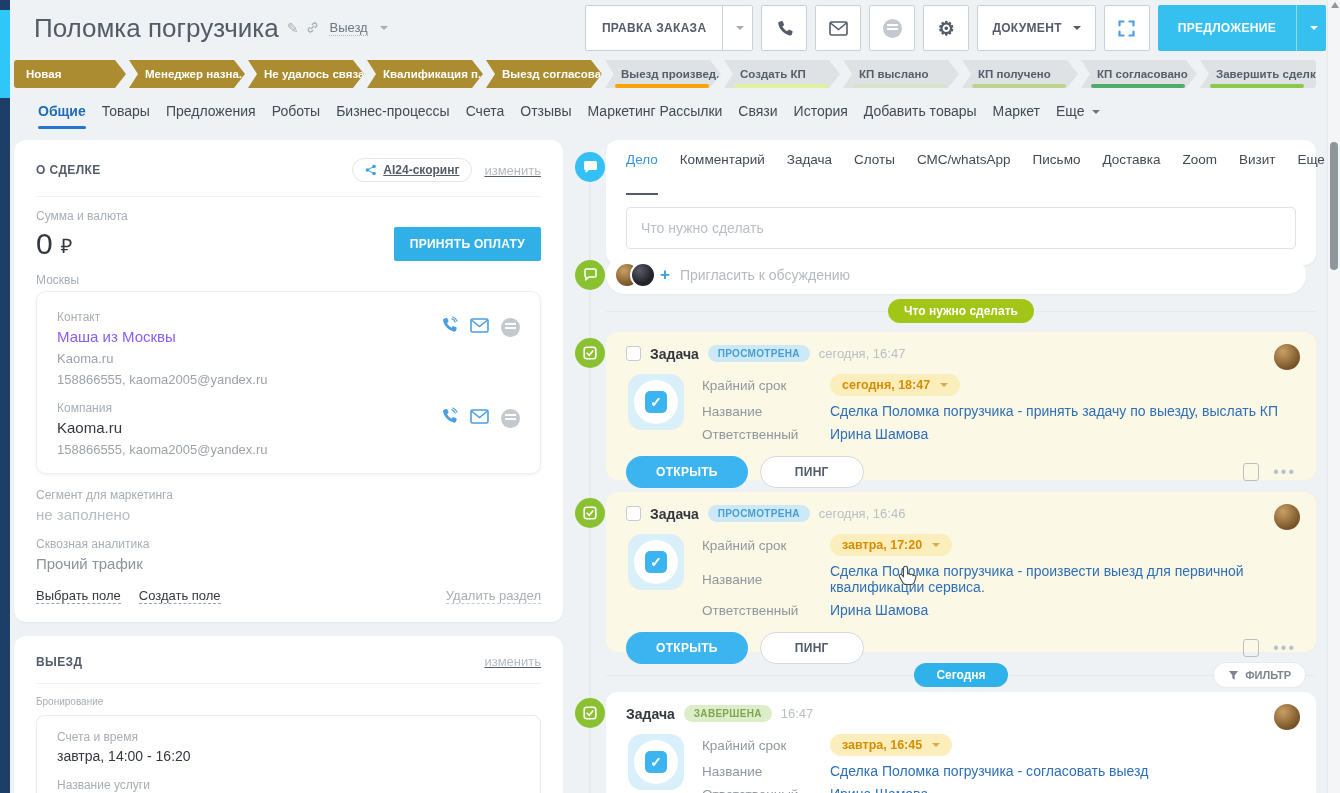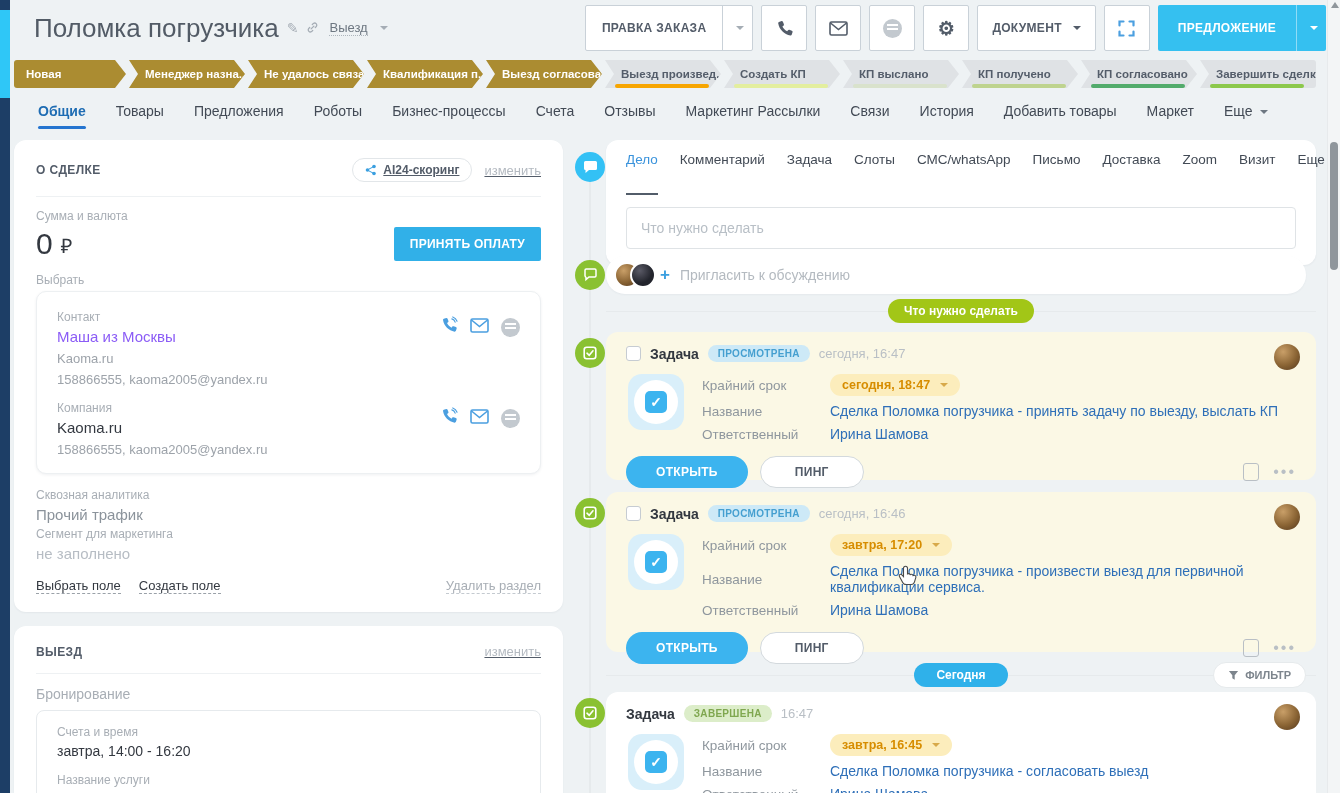--- a/index.html
+++ b/index.html
@@ -35,21 +35,21 @@
   
   .stages { position:absolute; left:14px; top:60px; right:24px; height:28px; display:flex; gap:3px; }
   .stage { flex:1; position:relative; display:flex; align-items:center; padding:0 10px 0 16px; font-size:11.5px; font-weight:bold; white-space:nowrap; overflow:hidden; cursor:pointer; }
   .stage.done { background:#ab8c31; color:#fff; clip-path:polygon(0 0, calc(100% - 11px) 0, 100% 50%, calc(100% - 11px) 100%, 0 100%, 9px 50%); }
   .stage.done.first { clip-path:polygon(0 0, calc(100% - 11px) 0, 100% 50%, calc(100% - 11px) 100%, 0 100%); border-radius:3px 0 0 3px; padding-left:12px; }
   .stage.future { background:#dfe2e5; color:#545d6a; clip-path:polygon(0 0, calc(100% - 11px) 0, 100% 50%, calc(100% - 11px) 100%, 0 100%, 9px 50%); }
   .stage.future.last { clip-path:polygon(0 0, 100% 0, 100% 100%, 0 100%, 9px 50%); border-radius:0 3px 3px 0; }
   .stage .underline { position:absolute; left:10px; right:12px; bottom:0; height:4px; border-radius:2px; }
 
   
-  .tabs { position:absolute; left:38px; top:98px; right:24px; height:36px; display:flex; align-items:center; gap:30px; font-size:14px; color:#424a55; }
+  .tabs { position:absolute; left:38px; top:98px; right:24px; height:36px; display:flex; align-items:center; gap:16px; font-size:14px; color:#424a55; }
   .tab { cursor:pointer; padding-bottom:10px; position:relative; white-space:nowrap; }
   .tab.active { color:#1e6cb3; font-weight:bold; }
   .tab.active:after { content:""; position:absolute; left:0; right:0; bottom:0; height:3px; border-radius:2px; background:#2575d0; }
   .tab .caret-down { border-top-color:#6d7781; }
 
   
   .card { background:#fff; border-radius:12px; box-shadow:0 1px 2px rgba(50,70,90,.06); }
 
   
   .left-col { position:absolute; left:14px; top:140px; width:549px; }
@@ -282,21 +282,21 @@
         <span class="gray-link">изменить</span>
       </span>
     </div>
     <div class="section-div"></div>
     <div class="field-label">Сумма и валюта</div>
     <div class="amount-row">
       <span class="amount-val">0</span>
       <span class="amount-cur">₽</span>
       <button class="btn-pay">ПРИНЯТЬ ОПЛАТУ</button>
     </div>
-    <div class="field-label">Выбрать</div>
+    <div class="field-label">Москвы</div>
     <div class="client-box">
       <div class="entity">
         <div class="field-label">Контакт</div>
         <div class="name blue-link" style="color:#8b5cf6">Маша из Москвы</div>
         <div class="icons">
           <span><svg width="18" height="18" viewBox="0 0 19 19">
                 <path d="M4 2.9 L6.6 2.1 C7.2 2 7.8 2.3 8 2.9 L8.9 5.3 C9.1 5.8 8.9 6.4 8.5 6.7 L7.4 7.5 C8.4 9.5 10.2 11.3 12.2 12.3 L13 11.2 C13.3 10.8 13.9 10.6 14.4 10.8 L16.8 11.7 C17.4 11.9 17.7 12.5 17.6 13.1 L16.8 15.6 C16.6 16.2 16 16.6 15.4 16.5 C9.2 15.5 4.2 10.5 3.2 4.3 C3.1 3.7 3.5 3.1 4 2.9 Z" fill="#4b9fe0"></path>
                 <path d="M12.5 3 a5 5 0 0 1 3.5 3.5 M13.5 1 a7.5 7.5 0 0 1 4.5 4.5" fill="none" stroke="#4b9fe0" stroke-width="1.2" stroke-linecap="round"></path>
               </svg></span>
           <span><svg width="19" height="15" viewBox="0 0 19 15">
@@ -318,44 +318,44 @@
               </svg></span>
           <span><svg width="19" height="15" viewBox="0 0 19 15">
                 <rect x="1" y="1" width="17" height="13" rx="1.5" fill="none" stroke="#4b9fe0" stroke-width="1.6"></rect>
                 <path d="M1.5 2 L9.5 8.5 L17.5 2" fill="none" stroke="#4b9fe0" stroke-width="1.6"></path>
               </svg></span>
           <span class="chat-disabled"></span>
         </div>
         <div class="sub">158866555, kaoma2005@yandex.ru</div>
       </div>
     </div>
+    <div class="field-block">
+      <div class="field-label">Сегмент для маркетинга</div>
+      <div class="value-text">не заполнено</div>
+    </div>
     <div class="field-block" style="margin-bottom:4px">
       <div class="field-label">Сквозная аналитика</div>
       <div class="value-text darker">Прочий трафик</div>
-    </div>
-    <div class="field-block">
-      <div class="field-label">Сегмент для маркетинга</div>
-      <div class="value-text">не заполнено</div>
     </div>
     <div class="fields-footer">
       <span class="link-dashed">Выбрать поле</span>
       <span class="link-dashed">Создать поле</span>
       <span class="link-dashed muted right">Удалить раздел</span>
     </div>
   </div>
 
   <div class="card section-card">
     <div class="section-head">
       <span class="section-title">ВЫЕЗД</span>
       <span class="right">
           <span class="gray-link">изменить</span>
         </span>
     </div>
     <div class="section-div"></div>
-    <div class="field-label" style="font-size:14px;margin-bottom:8px">Бронирование</div>
+    <div class="field-label" style="font-size:10px;margin-bottom:8px">Бронирование</div>
     <div class="booking-box">
       <div class="field-block">
         <div class="field-label">Счета и время</div>
         <div class="value-dark">завтра, 14:00 - 16:20</div>
       </div>
       <div class="field-block">
         <div class="field-label">Название услуги</div>
 
       </div>
 

